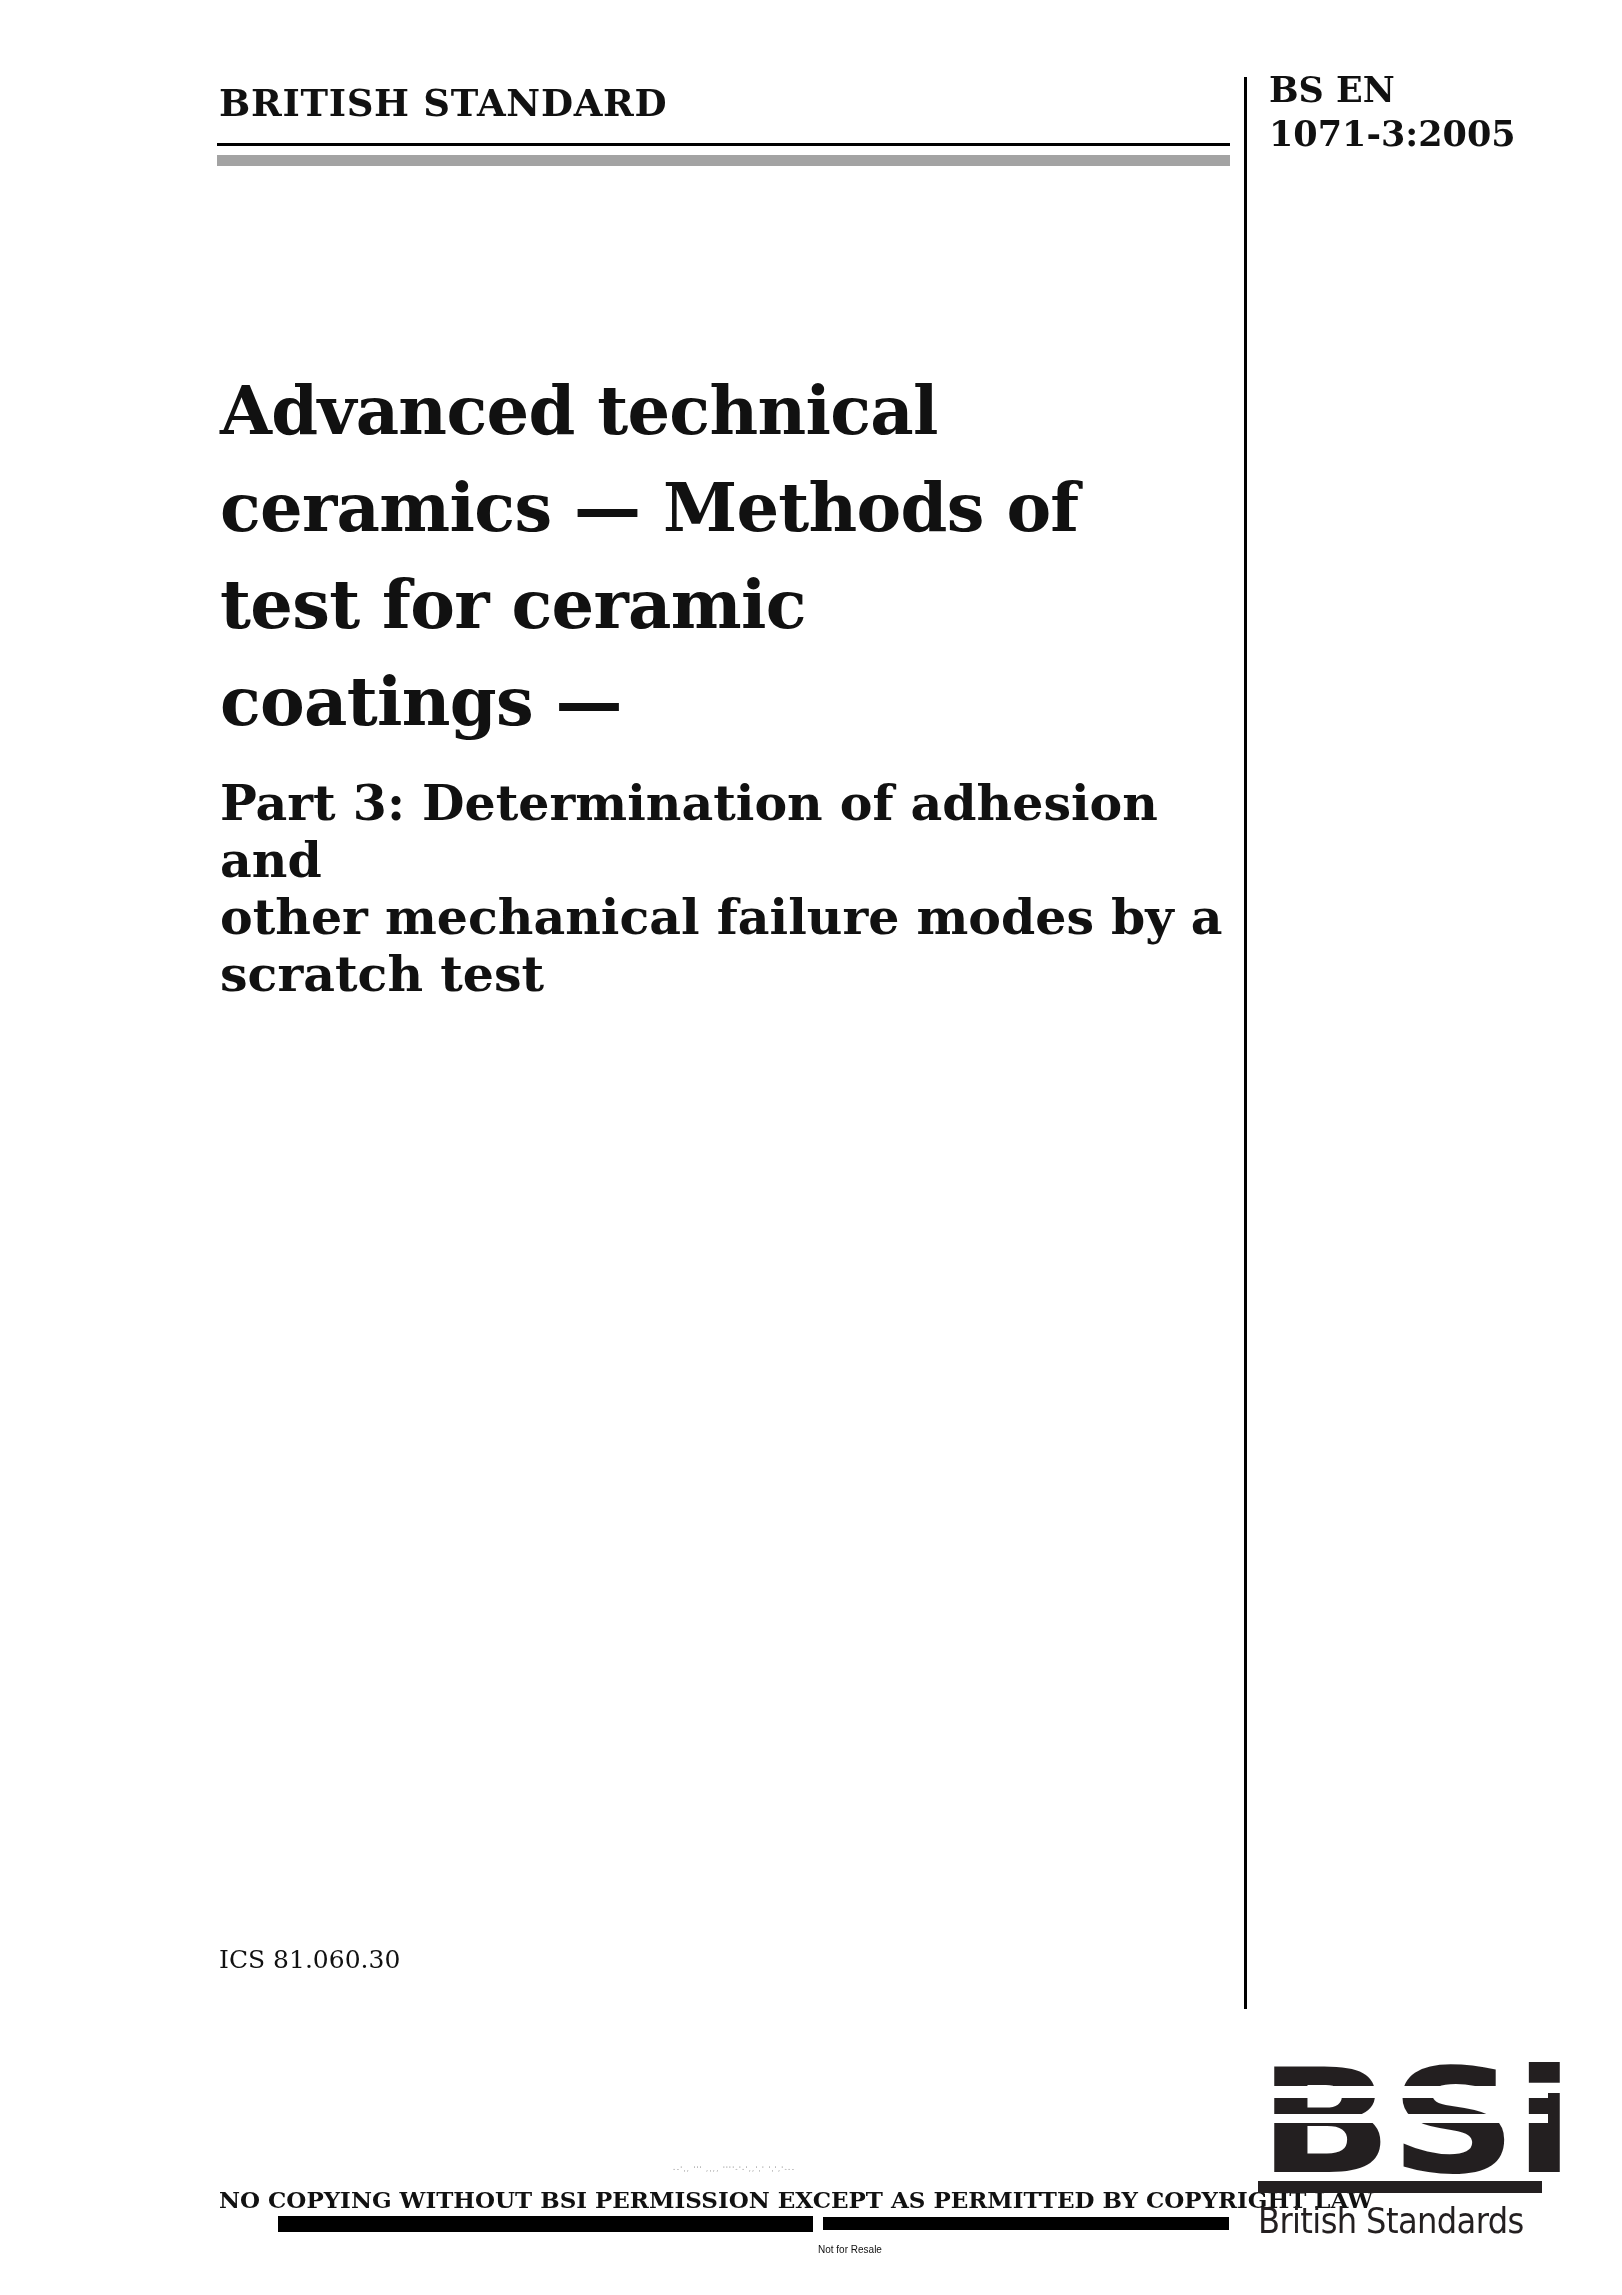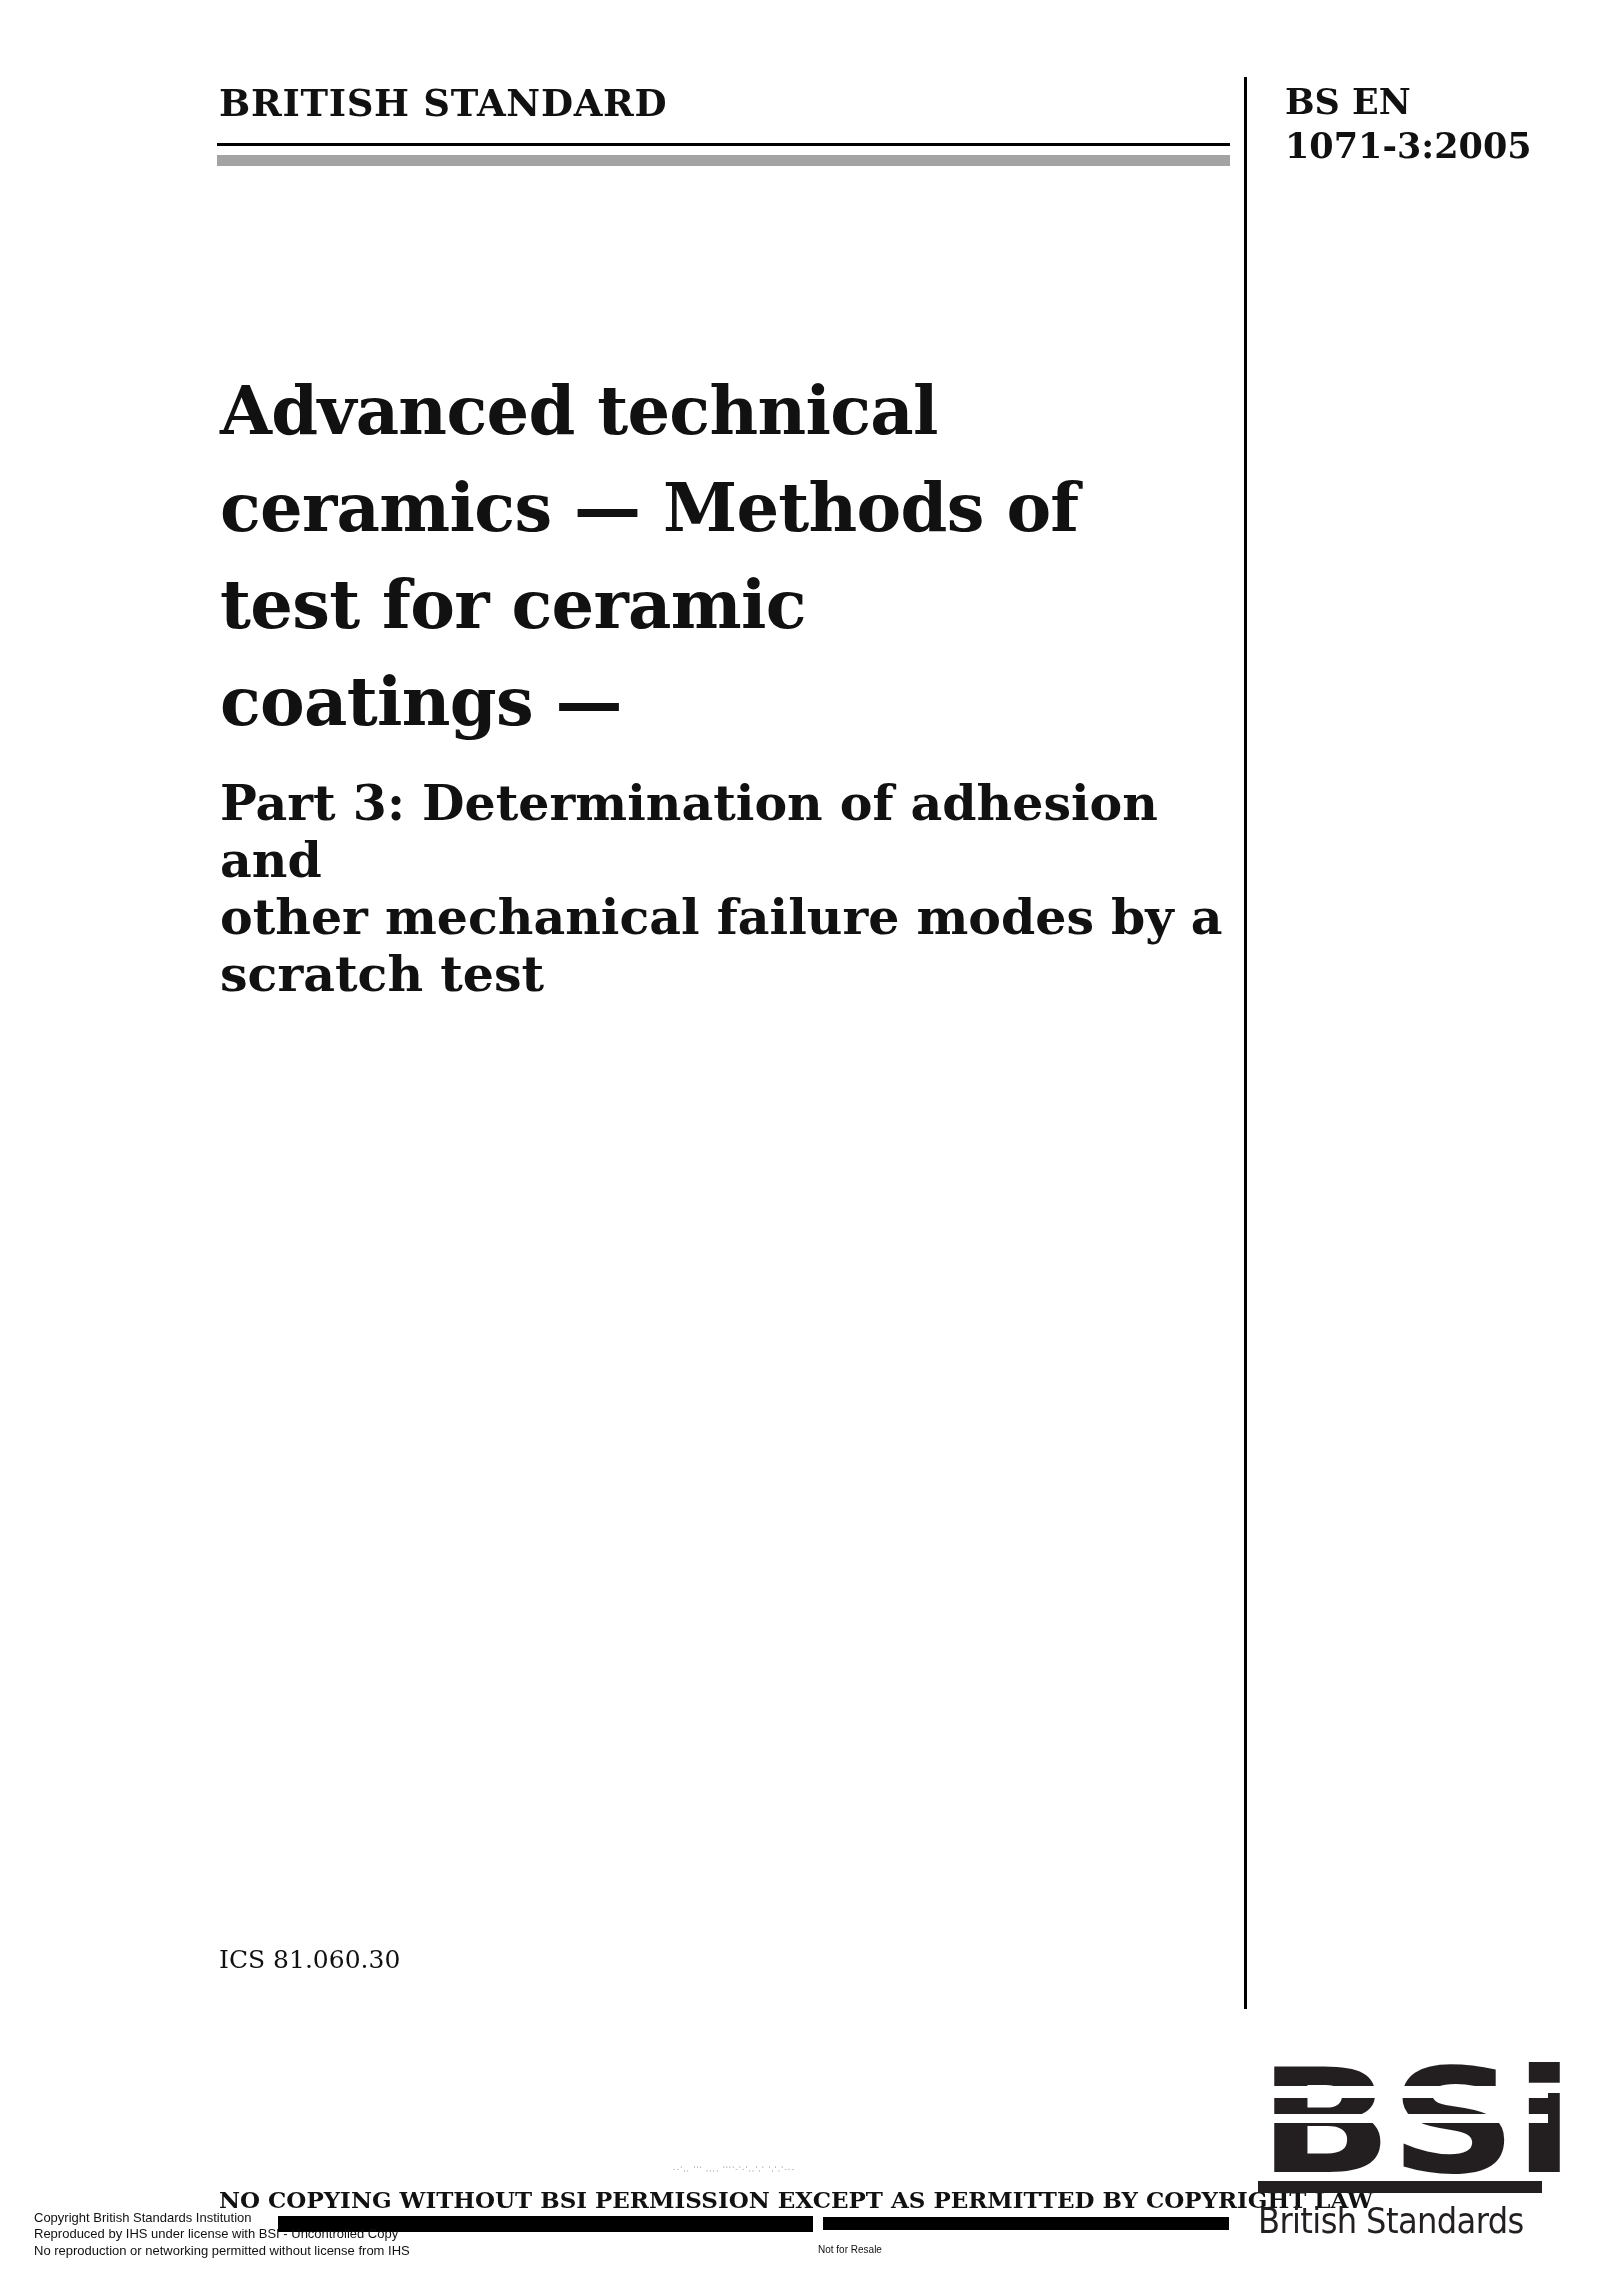--- a/index.html
+++ b/index.html
@@ -30,25 +30,24 @@
     left: 217px; top: 155px;
     width: 1013px; height: 10.5px;
     background: #a3a3a3;
   }
   .vrule {
     left: 1244px; top: 77px;
     width: 2.6px; height: 1932px;
     background: #000000;
   }
   .doc-number {
-    left: 1269px; top: 80px;
+    left: 1269px; top: 68px;
     font-size: 35px; font-weight: bold;
     line-height: 44px;
     white-space: pre-line;
-    margin-left: 16px;
   }
 
   
   .title {
     left: 220px; top: 362px;
     width: 1034px;
     font-size: 67px; font-weight: bold;
     line-height: 97px;
     letter-spacing: -0.7px;
     white-space: pre-line;
@@ -169,25 +168,20 @@
 other mechanical failure modes by a
 scratch test</div>
 
   <div class="abs ics-code">ICS 81.060.30</div>
 
   <div class="abs watermark-marks">--',, ''' ,,,, ''''-'-',,',' ',','---</div>
   <div class="abs copy-notice">NO COPYING WITHOUT BSI PERMISSION EXCEPT AS PERMITTED BY COPYRIGHT LAW</div>
   <div class="abs redact-bar-1"></div>
   <div class="abs redact-bar-2"></div>
 
-  <div class="abs small-print">
-    <div>Copyright British Standards Institution</div>
-    <div>Reproduced by IHS under license with BSI - Uncontrolled Copy</div>
-    <div>No reproduction or networking permitted without license from IHS</div>
-  </div>
   <div class="abs not-for-resale">Not for Resale</div>
 
   <div>
     <div class="abs logo-letters">BSi</div>
     <div class="abs logo-stripe stripe-1"></div>
     <div class="abs logo-stripe stripe-2"></div>
     <div class="abs logo-bar"></div>
     <div class="abs logo-caption">British Standards</div>
   </div>
 

